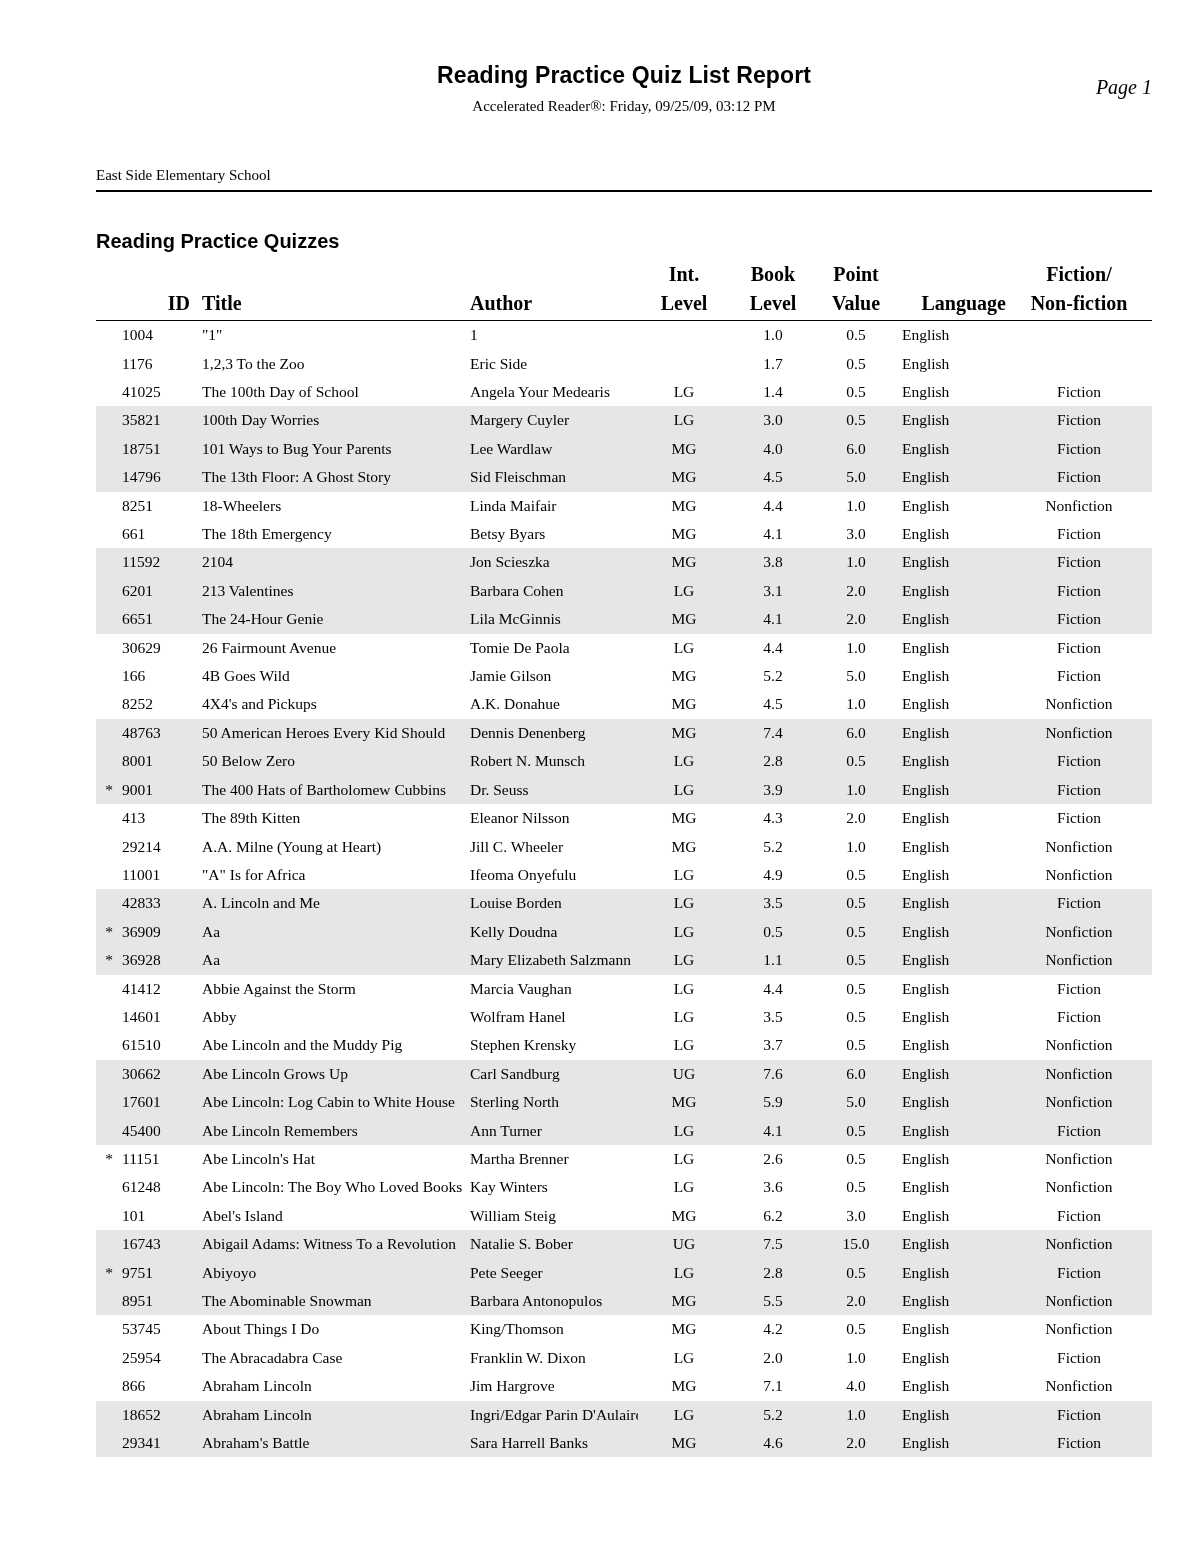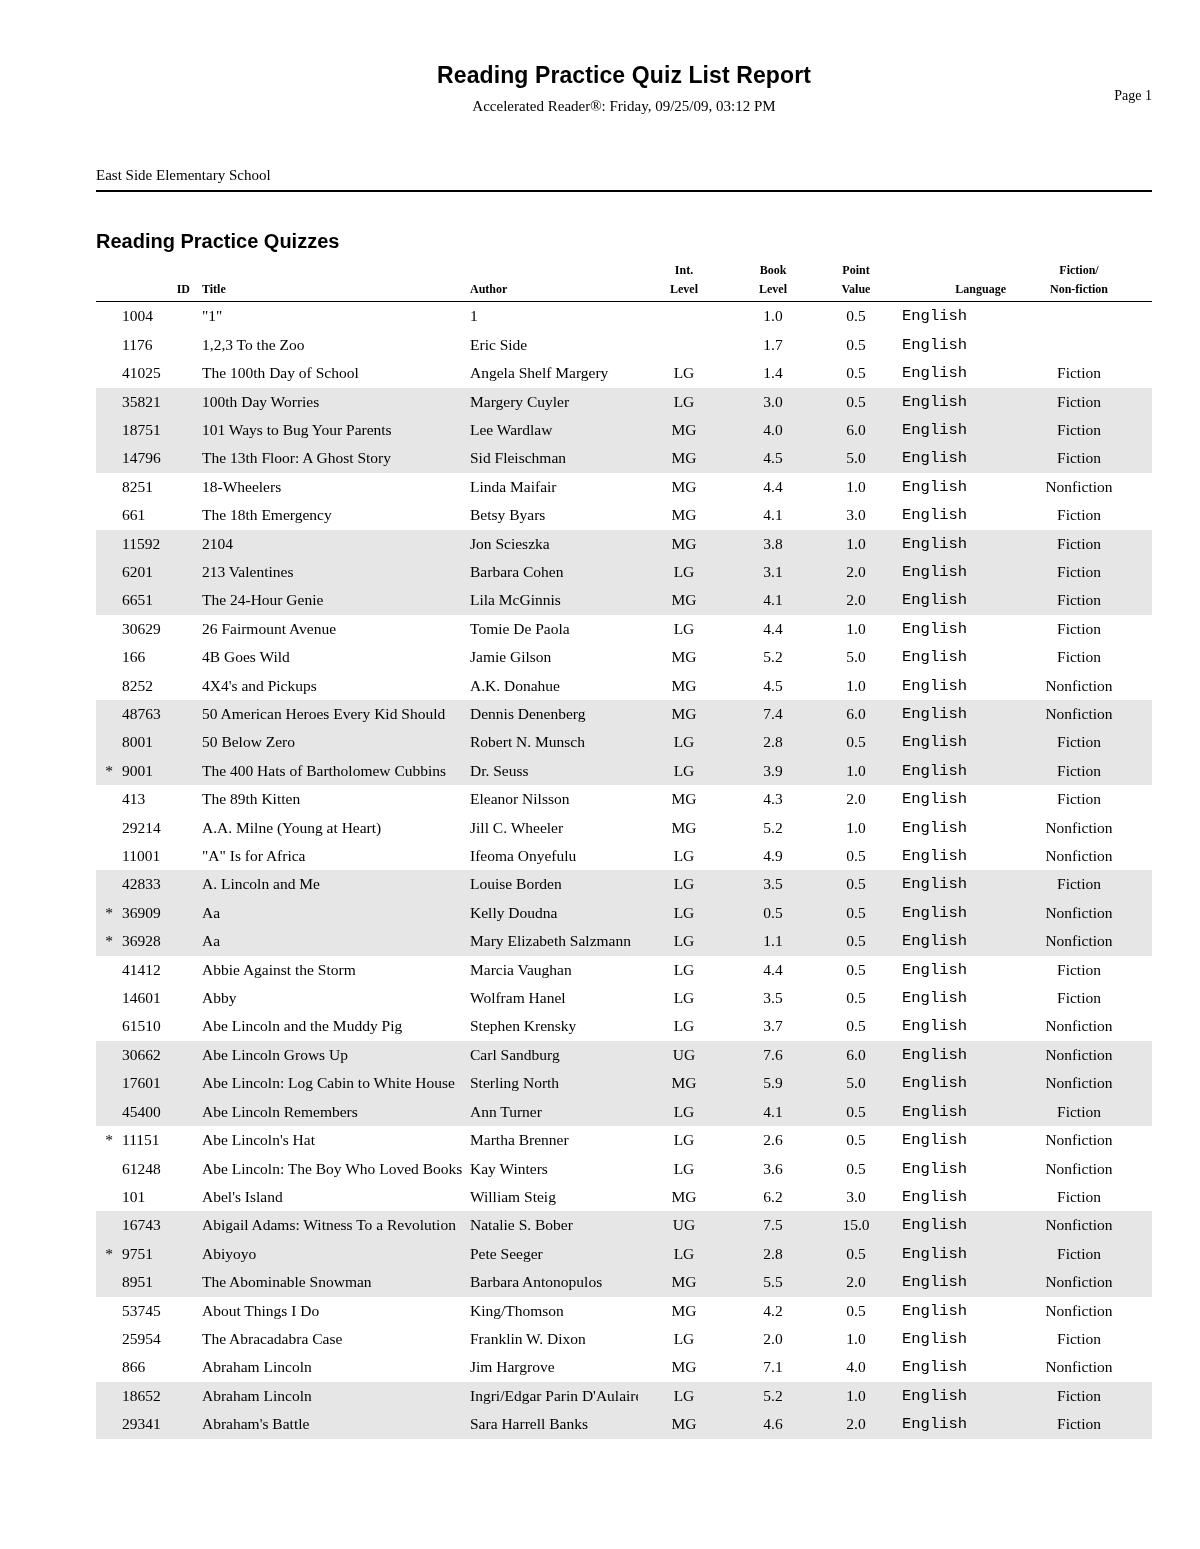--- a/index.html
+++ b/index.html
@@ -35,23 +35,24 @@
     margin: 0;
   }
   .report-subtitle {
     font-family: "Liberation Serif", serif;
     font-size: 15px;
     margin-top: 9px;
   }
   .page-number {
     position: absolute;
     right: 72px;
-    top: 88px;
+    top: 76px;
     font-family: "Liberation Serif", serif;
-    font-size: 14px;
+    font-size: 20px;
+    font-style: italic;
   }
   
   .school-block {
     margin-top: 52px;
     padding: 0 72px;
   }
   .school-name {
     font-family: "Liberation Serif", serif;
     font-size: 15px;
     padding-bottom: 6px;
@@ -75,21 +76,21 @@
   }
   table.quiz-table {
     border-collapse: collapse;
     width: 1026px;
     font-size: 15px;
     table-layout: fixed;
   }
   table.quiz-table thead th {
     font-family: "Liberation Serif", serif;
     font-weight: bold;
-    font-size: 12px;
+    font-size: 20px;
     vertical-align: bottom;
     padding: 0 0 5px 0;
     line-height: 1.18;
   }
   .hdr-row-bottom th {
     border-bottom: 1.6px solid #000;
     padding-bottom: 6px;
   }
   tbody td {
     height: 28.4px;
@@ -113,21 +114,21 @@
   col.c-lang  { width: 110px; }
   col.c-fict  { width: 146px; }
 
   .col-star   { text-align: center; }
   .col-id     { text-align: left; padding-right: 10px !important; }
   .col-title  { text-align: left; padding-left: 2px !important; }
   .col-author { text-align: left; padding-left: 2px !important; }
   .col-int    { text-align: center; }
   .col-book   { text-align: center; }
   .col-point  { text-align: center; }
-  .col-lang   { text-align: left; padding-left: 6px !important; font-family: Liberation Mono, monospace; }
+  .col-lang   { text-align: left; padding-left: 6px !important; }
   .col-fict   { text-align: center; }
 
   th.col-id    { text-align: right; padding-right: 10px; }
   th.col-title { text-align: left; padding-left: 2px; }
   th.col-author{ text-align: left; padding-left: 2px; }
   th.col-lang  { text-align: right; padding-left: 6px; }
 
   .hdr-top th { font-size: 15.5px; padding-bottom: 1px; }
   .hdr-top .col-fict { font-weight: bold; }
 </style>
@@ -206,21 +207,21 @@
             <td class="col-int"></td>
             <td class="col-book">1.7</td>
             <td class="col-point">0.5</td>
             <td class="col-lang">English</td>
             <td class="col-fict"></td>
           </tr>
           <tr>
             <td class="col-star"></td>
             <td class="col-id">41025</td>
             <td class="col-title">The 100th Day of School</td>
-            <td class="col-author">Angela Shelf Margery</td>
+            <td class="col-author">Angela Your Medearis</td>
             <td class="col-int">LG</td>
             <td class="col-book">1.4</td>
             <td class="col-point">0.5</td>
             <td class="col-lang">English</td>
             <td class="col-fict">Fiction</td>
           </tr>
           <tr class="shade">
             <td class="col-star"></td>
             <td class="col-id">35821</td>
             <td class="col-title">100th Day Worries</td>

